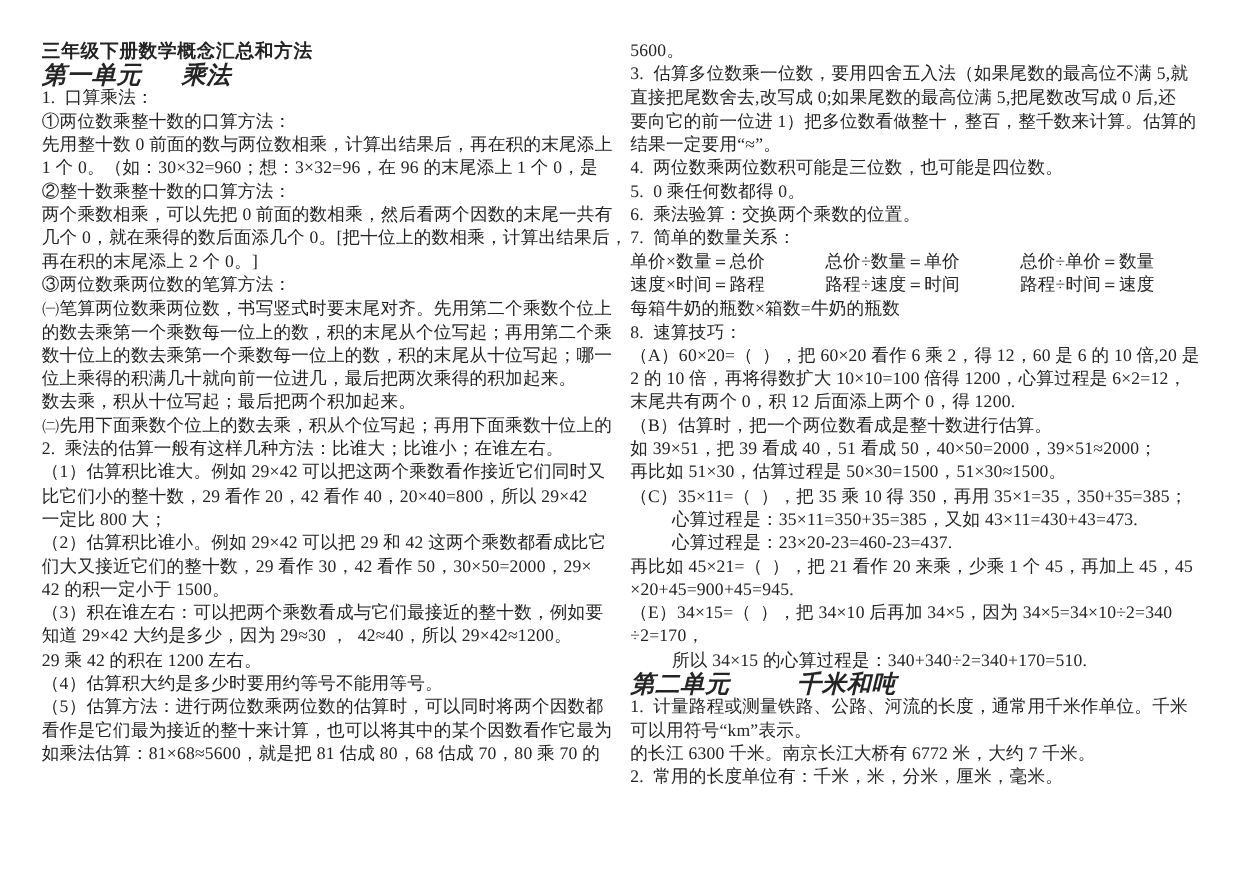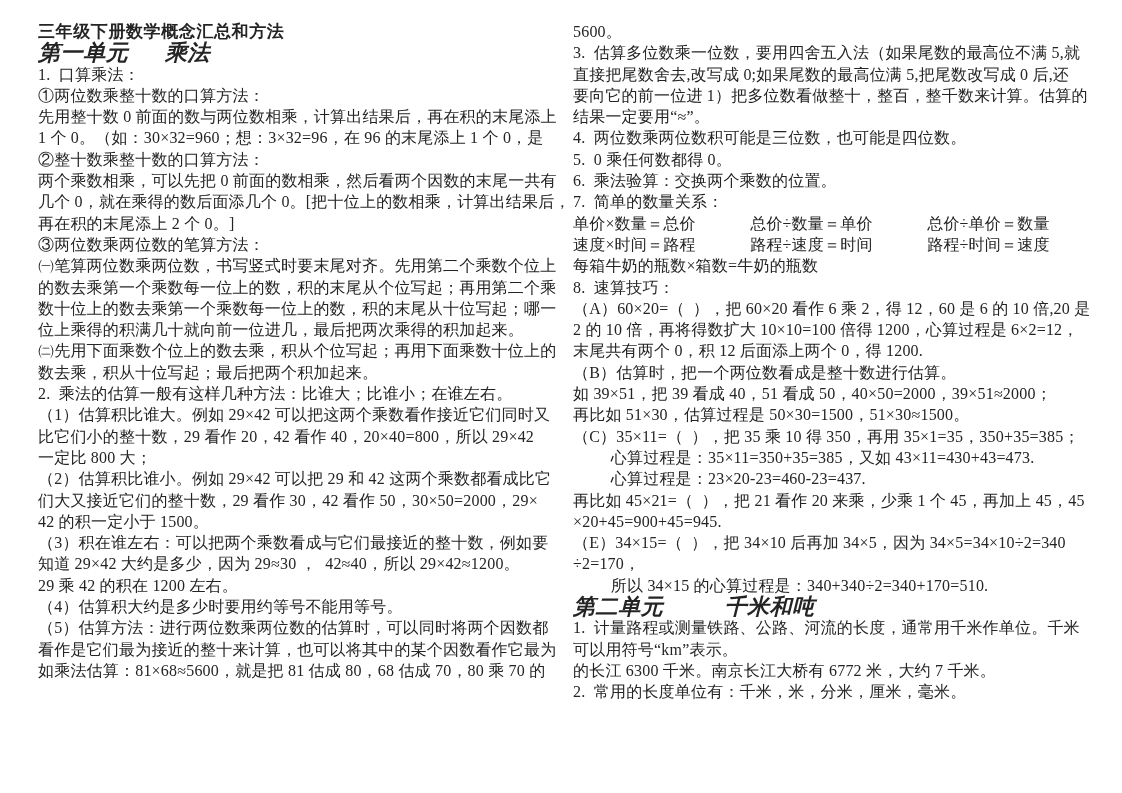--- a/index.html
+++ b/index.html
@@ -11,21 +11,21 @@
     position: relative;
     width: 1122px;
     height: 793px;
     background: #ffffff;
     overflow: hidden;
     font-family: "Liberation Serif", "DejaVu Serif", serif;
     color: #242424;
   }
   .col {
     position: absolute;
-    top: 21px;
+    top: 36px;
     width: 534px;
     height: 748px;
     overflow: hidden;
   }
   .col-left  { left: 38px;  }
   .col-right { left: 573px; }
   .line {
     font-size: 16px;
     line-height: 21.3px;
     white-space: pre;
@@ -57,22 +57,22 @@
       <div class="line body">1 个 0。（如：30×32=960；想：3×32=96，在 96 的末尾添上 1 个 0，是</div>
       <div class="line body">②整十数乘整十数的口算方法：</div>
       <div class="line body">两个乘数相乘，可以先把 0 前面的数相乘，然后看两个因数的末尾一共有</div>
       <div class="line body">几个 0，就在乘得的数后面添几个 0。[把十位上的数相乘，计算出结果后，</div>
       <div class="line body">再在积的末尾添上 2 个 0。]</div>
       <div class="line body">③两位数乘两位数的笔算方法：</div>
       <div class="line body">㈠笔算两位数乘两位数，书写竖式时要末尾对齐。先用第二个乘数个位上</div>
       <div class="line body">的数去乘第一个乘数每一位上的数，积的末尾从个位写起；再用第二个乘</div>
       <div class="line body">数十位上的数去乘第一个乘数每一位上的数，积的末尾从十位写起；哪一</div>
       <div class="line body">位上乘得的积满几十就向前一位进几，最后把两次乘得的积加起来。</div>
+      <div class="line body">数去乘，积从十位写起；最后把两个积加起来。</div>
       <div class="line body">㈡先用下面乘数个位上的数去乘，积从个位写起；再用下面乘数十位上的</div>
-      <div class="line body">数去乘，积从十位写起；最后把两个积加起来。</div>
       <div class="line body">2.  乘法的估算一般有这样几种方法：比谁大；比谁小；在谁左右。</div>
       <div class="line body">（1）估算积比谁大。例如 29×42 可以把这两个乘数看作接近它们同时又</div>
       <div class="line body">比它们小的整十数，29 看作 20，42 看作 40，20×40=800，所以 29×42</div>
       <div class="line body">一定比 800 大；</div>
       <div class="line body">（2）估算积比谁小。例如 29×42 可以把 29 和 42 这两个乘数都看成比它</div>
       <div class="line body">们大又接近它们的整十数，29 看作 30，42 看作 50，30×50=2000，29×</div>
       <div class="line body">42 的积一定小于 1500。</div>
       <div class="line body">（3）积在谁左右：可以把两个乘数看成与它们最接近的整十数，例如要</div>
       <div class="line body">知道 29×42 大约是多少，因为 29≈30 ，  42≈40，所以 29×42≈1200。</div>
       <div class="line body">29 乘 42 的积在 1200 左右。</div>

